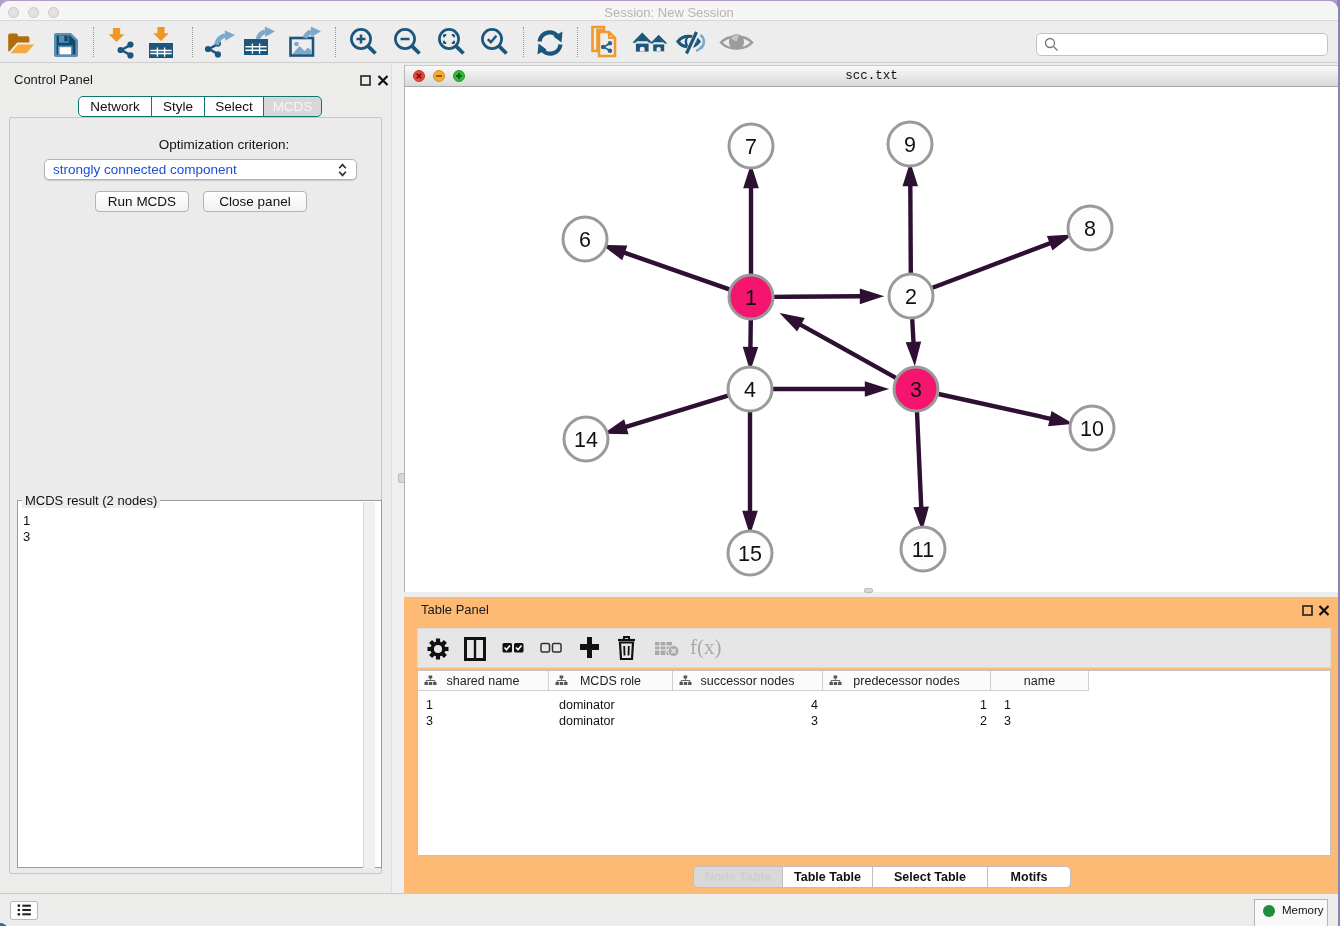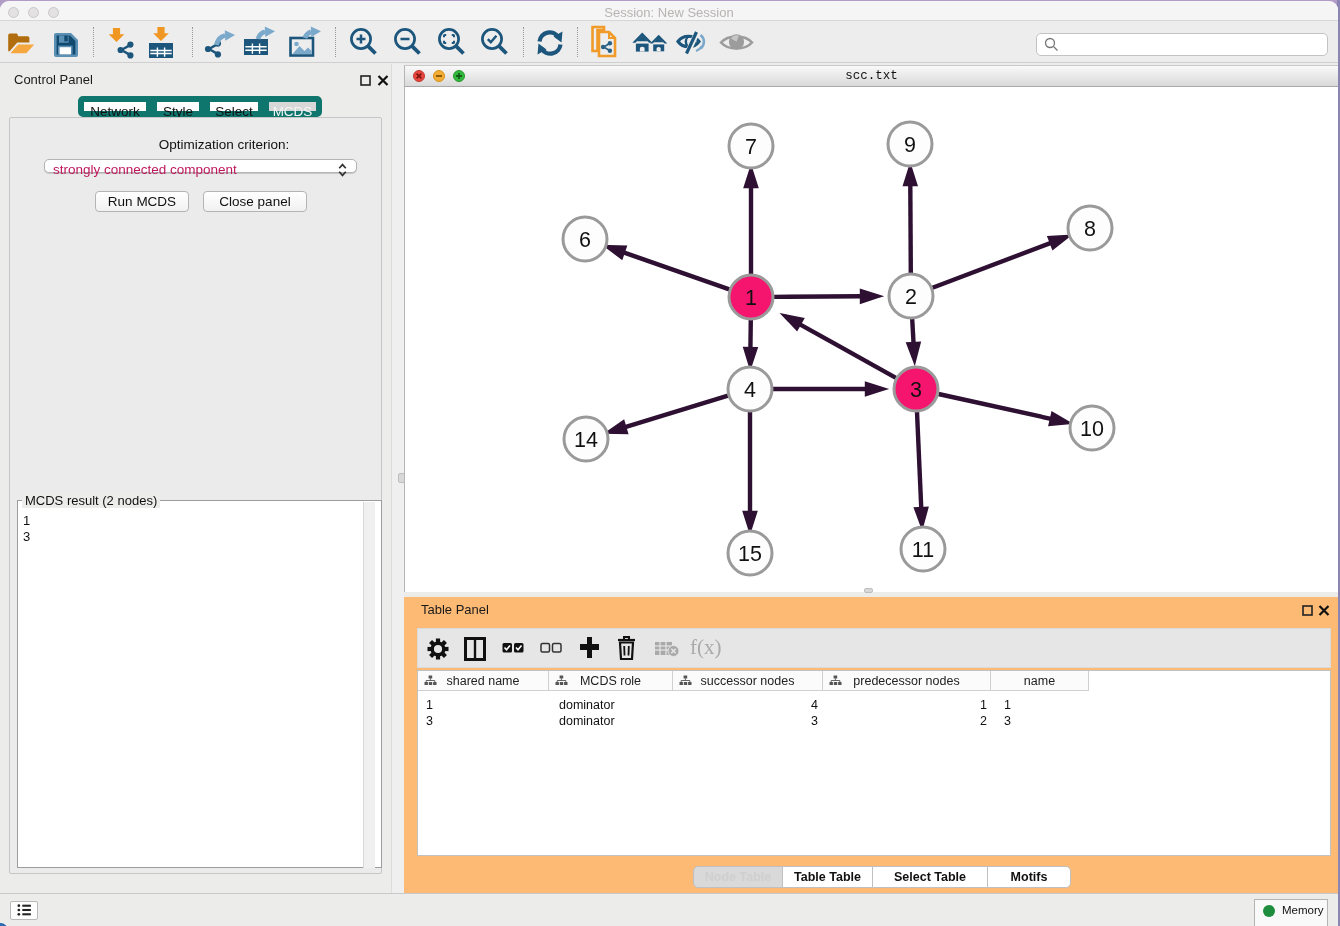--- a/index.html
+++ b/index.html
@@ -15,24 +15,24 @@
 #toolbar { position:absolute; left:0; top:21px; width:100%; height:41px; background:#eeeded; border-bottom:1px solid #cfcfcf; }
 .tsep { position:absolute; top:5px; height:30px; width:0; border-left:1px dotted #9a9a9a; }
 .ticon { position:absolute; top:5px; }
 
 #control { position:absolute; left:0; top:63px; width:391px; height:829px; background:#ececeb; }
 #vsplit { position:absolute; left:391px; top:63px; width:13px; height:829px; background:#f0efef; border-left:1px solid #dcdcdc; }
 #vhandle { position:absolute; left:398px; top:472px; width:7px; height:10px; background:#d8d8d8; border:1px solid #bdbdbd; border-radius:2px; }
 #rightside { position:absolute; left:404px; top:63px; width:934px; height:829px; }
 #cp-title { position:absolute; left:14px; top:8px; font-size:13px; color:#1a1a1a; }
 
-.cptab { position:absolute; top:32px; height:21px; background:#fff; border:6px solid #0f766e; font-size:13.5px; text-align:center; line-height:20px; color:#111; }
+.cptab { position:absolute; top:32px; height:21px; background:#fff; border:1px solid #0f766e; font-size:13.5px; text-align:center; line-height:20px; color:#111; }
 #tabpane { position:absolute; left:9px; top:53px; width:373px; height:757px; border:1px solid #c6c6c6; background:#ebebeb; border-radius:2px; }
 #opt-label { position:absolute; left:0; top:73px; line-height:15px; width:400px; text-align:center; font-size:13.5px; color:#111;padding-left:48px; }
-#combo { position:absolute; left:44px; top:95px; width:313px; height:14px; background:#fff; border:1px solid #b4b4b4; border-radius:5px; box-shadow:0 1px 1px rgba(0,0,0,0.15); font-size:13.5px; line-height:19px; padding-left:8px; color:#be185d; }
+#combo { position:absolute; left:44px; top:95px; width:313px; height:21px; background:#fff; border:1px solid #b4b4b4; border-radius:5px; box-shadow:0 1px 1px rgba(0,0,0,0.15); font-size:13.5px; line-height:19px; padding-left:8px; color:#1d4ed8; }
 .btn { position:absolute; top:127px; height:21px; background:linear-gradient(#ffffff,#f1f1f1); border:1px solid #b4b4b4; border-radius:4px; font-size:13.5px; text-align:center; line-height:19px; color:#111; }
 
 #result { position:absolute; left:17px; top:436px; width:365px; height:368px; background:#fff; border:1px solid #9c9c9c; }
 #result-legend { position:absolute; left:22px; top:429px; background:#ececeb; padding:0 3px; font-size:13px; color:#111; }
 #result-items { position:absolute; left:5px; top:12px; font-size:13px; color:#111; line-height:15.5px; }
 #result-sb { position:absolute; left:345px; top:1px; width:12px; height:366px; background:#f0f0f0; border-left:1px solid #d8d8d8; }
 
 #netbar { position:absolute; left:0; top:1px; width:934px; height:22px; background:linear-gradient(#f9f9f9,#d9d9d9); border-bottom:1px solid #a9a9a9; border-top:1px solid #c9c9c9; border-left:1px solid #b5b5b5;font-family:Liberation Mono, monospace; }
 #net-title { position:absolute; top:3px; left:0; width:100%; text-align:center; font-size:12.5px; color:#111; }
 .wbtn { position:absolute; top:4px; width:12px; height:12px; border-radius:50%; }

